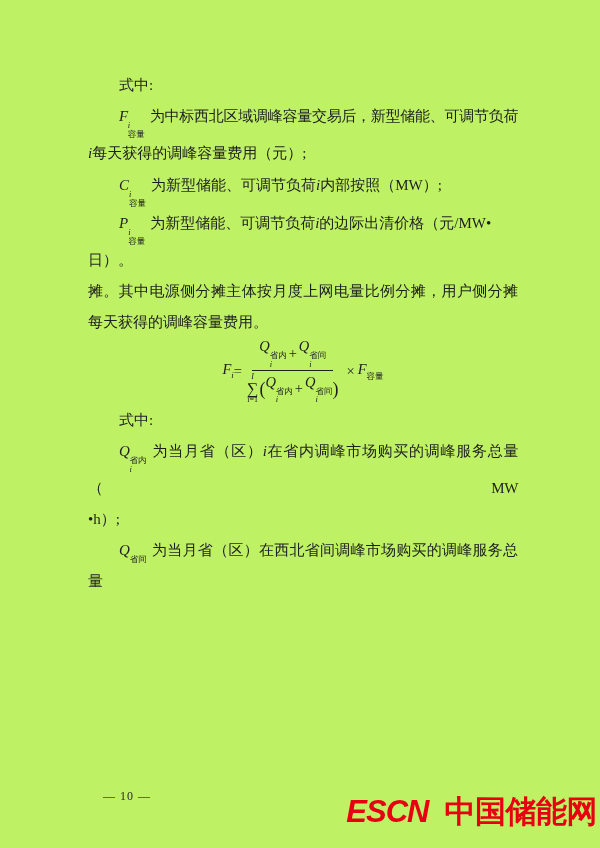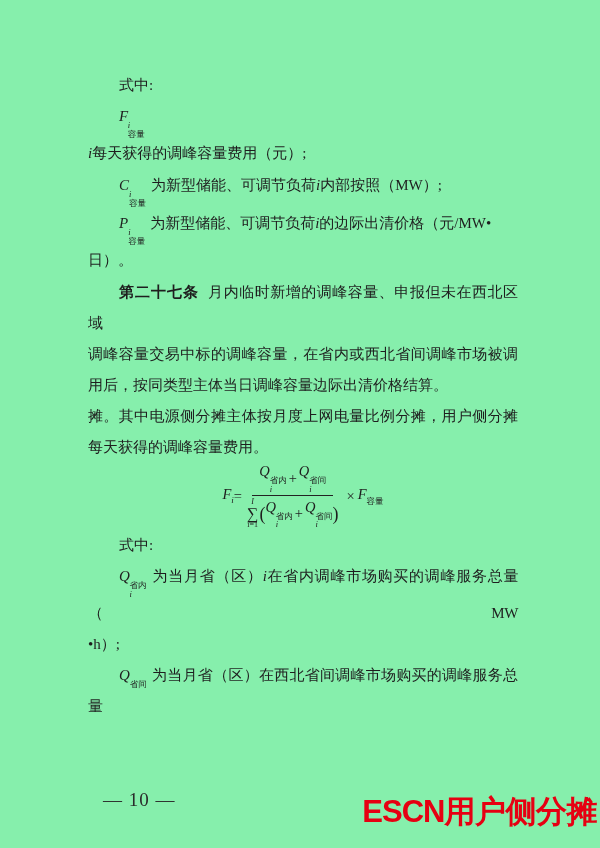--- a/index.html
+++ b/index.html
@@ -1,19 +1,19 @@
 <!DOCTYPE html>
 <html lang="zh"><head>
 <meta charset="utf-8">
 <style>
   html,body{margin:0;padding:0;}
   .page{
     position:relative;
     width:600px;height:848px;
-    background:#86efac;
+    background:#bef264;
     color:#1e1e1e;
     font-family:"Liberation Serif","DejaVu Serif",serif;
     overflow:hidden;
   }
   .content{
     position:absolute;
     left:88px;top:70px;
     width:430px;
     font-size:15px;
     line-height:31px;
@@ -54,73 +54,66 @@
   .frac .den{display:flex;align-items:center;padding-top:2px;}
   .sum{display:inline-flex;flex-direction:column;align-items:center;line-height:1;margin-right:1px;}
   .sum .lim{font-size:8px;line-height:8px;}
   .sum .sig{font-size:16px;line-height:15px;}
   .paren{font-size:18px;line-height:1;}
   .plus{margin:0 2px;}
   .times{margin:0 3px;}
   
   .pagenum{
     position:absolute;left:103px;top:789px;
-    font-size:19px;letter-spacing:1px;color:#2a2a2a;
+    font-size:12px;letter-spacing:1px;color:#2a2a2a;
   }
   .logo{
     position:absolute;right:3px;top:794px;
     font-family:"Liberation Sans","DejaVu Sans",sans-serif;
     font-weight:bold;
     font-size:31px;line-height:36px;
     letter-spacing:-0.5px;
     white-space:nowrap;
   }
-  .logo .escn{letter-spacing:-1px;margin-right:0;}
+  .logo .escn{letter-spacing:-1px;margin-right:16px;font-style:italic;}
 </style>
 </head>
 <body>
 
 <div class="page">
   <div class="content">
 
     <div class="ln ind">式中:</div>
 
     <div>
       <div class="ln ind jl sq">
         <span class="msym"><span class="it">F</span><span class="stack">
               <span class="s it">i</span>
               <span class="s">容量</span>
-            </span></span>
+            </span></span><span>为中标西北区域调峰容量交易后，新型储能、可调节负荷</span>
       </div>
       <div class="ln">
         <span class="it">i</span><span>每天获得的调峰容量费用（元）;</span>
       </div>
     </div>
 
     <div class="ln ind gap-top">
       <span class="msym"><span class="it">C</span><span class="stack">
             <span class="s it">i</span>
             <span class="s">容量</span>
           </span></span><span>为新型储能、可调节负荷</span><span class="it">i</span><span>内部按照（MW）;</span>
     </div>
 
     <div class="ln ind gap-top">
       <span class="msym"><span class="it">P</span><span class="stack">
             <span class="s it">i</span>
             <span class="s">容量</span>
           </span></span><span>为新型储能、可调节负荷</span><span class="it">i</span><span>的边际出清价格（元/MW•日）。</span>
     </div>
 
-    <div>
-      <div class="ln ind jl">
-        <span class="head">第二十七条</span><span>月内临时新增的调峰容量、申报但未在西北区域</span>
-      </div>
-      <div class="ln jl">调峰容量交易中标的调峰容量，在省内或西北省间调峰市场被调</div>
-      <div class="ln">用后，按同类型主体当日调峰容量边际出清价格结算。</div>
-    </div>
 
     <div>
       <div class="ln jl">摊。其中电源侧分摊主体按月度上网电量比例分摊，用户侧分摊</div>
       <div class="ln">每天获得的调峰容量费用。</div>
     </div>
 
 
     <div class="formula">
       <span class="msym"><span class="it">F</span><span class="ssub">i</span></span>
       <span>=</span>
@@ -178,15 +171,15 @@
               <span class="s">省间</span>
             </span></span><span>为当月省（区）在西北省间调峰市场购买的调峰服务总量</span>
       </div>
 
     </div>
 
   </div>
 
   <div class="pagenum">— 10 —</div>
   <div class="logo" style="color: rgb(230, 0, 18);">
-    <span class="escn">ESCN</span><span>用户侧分摊</span>
+    <span class="escn">ESCN</span><span>中国储能网</span>
   </div>
 </div>
 
 </body></html>

